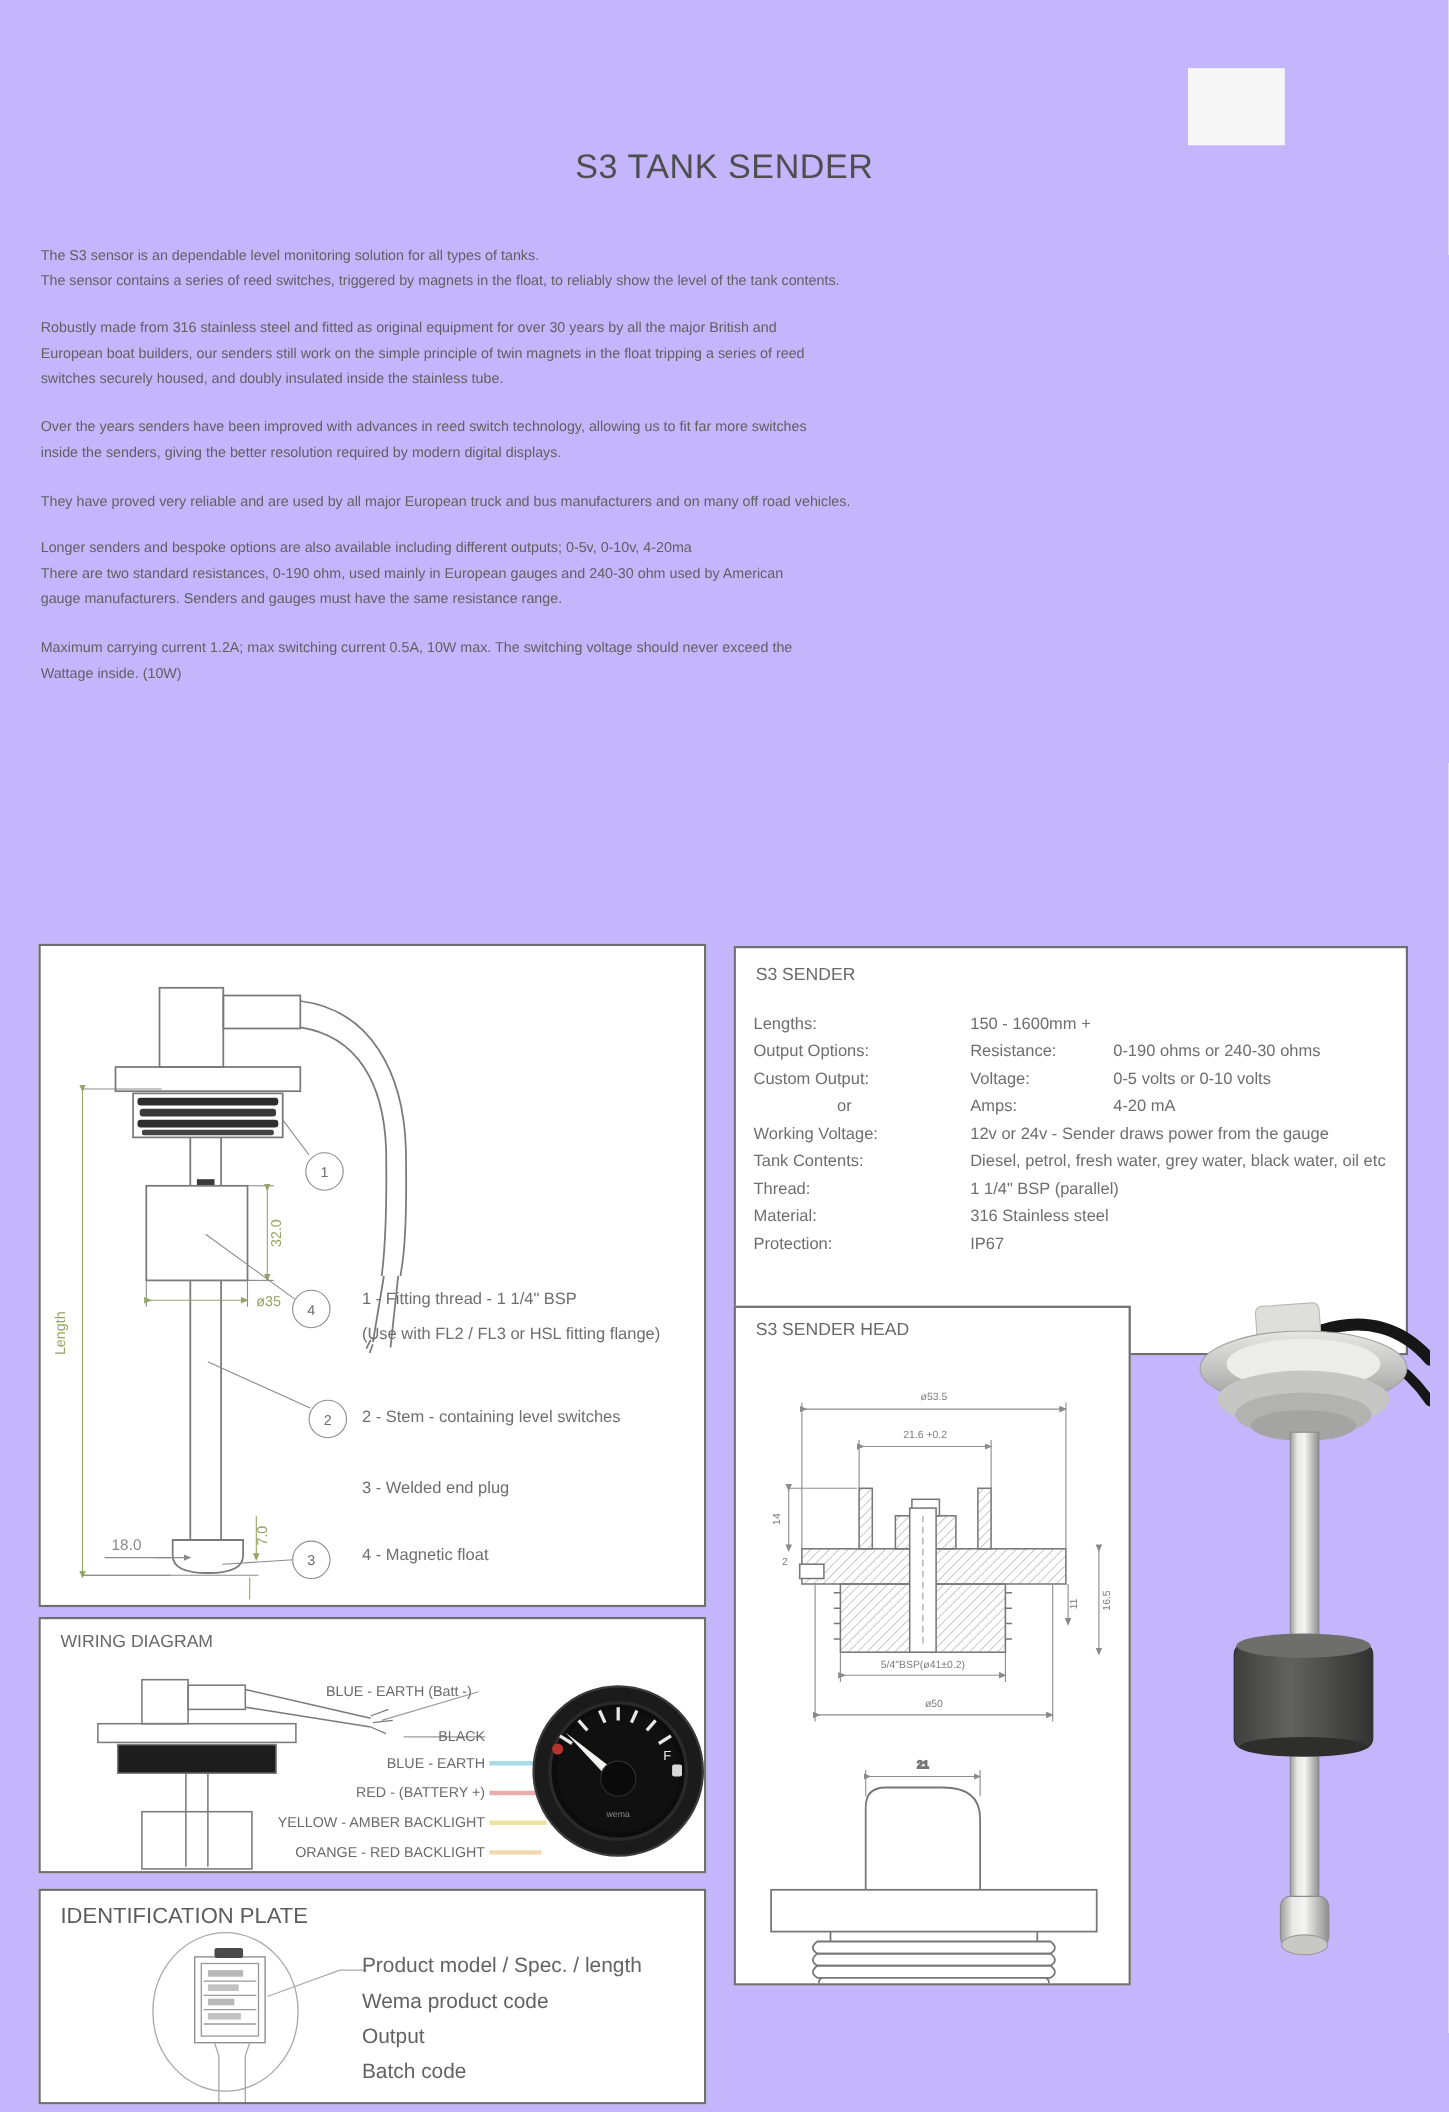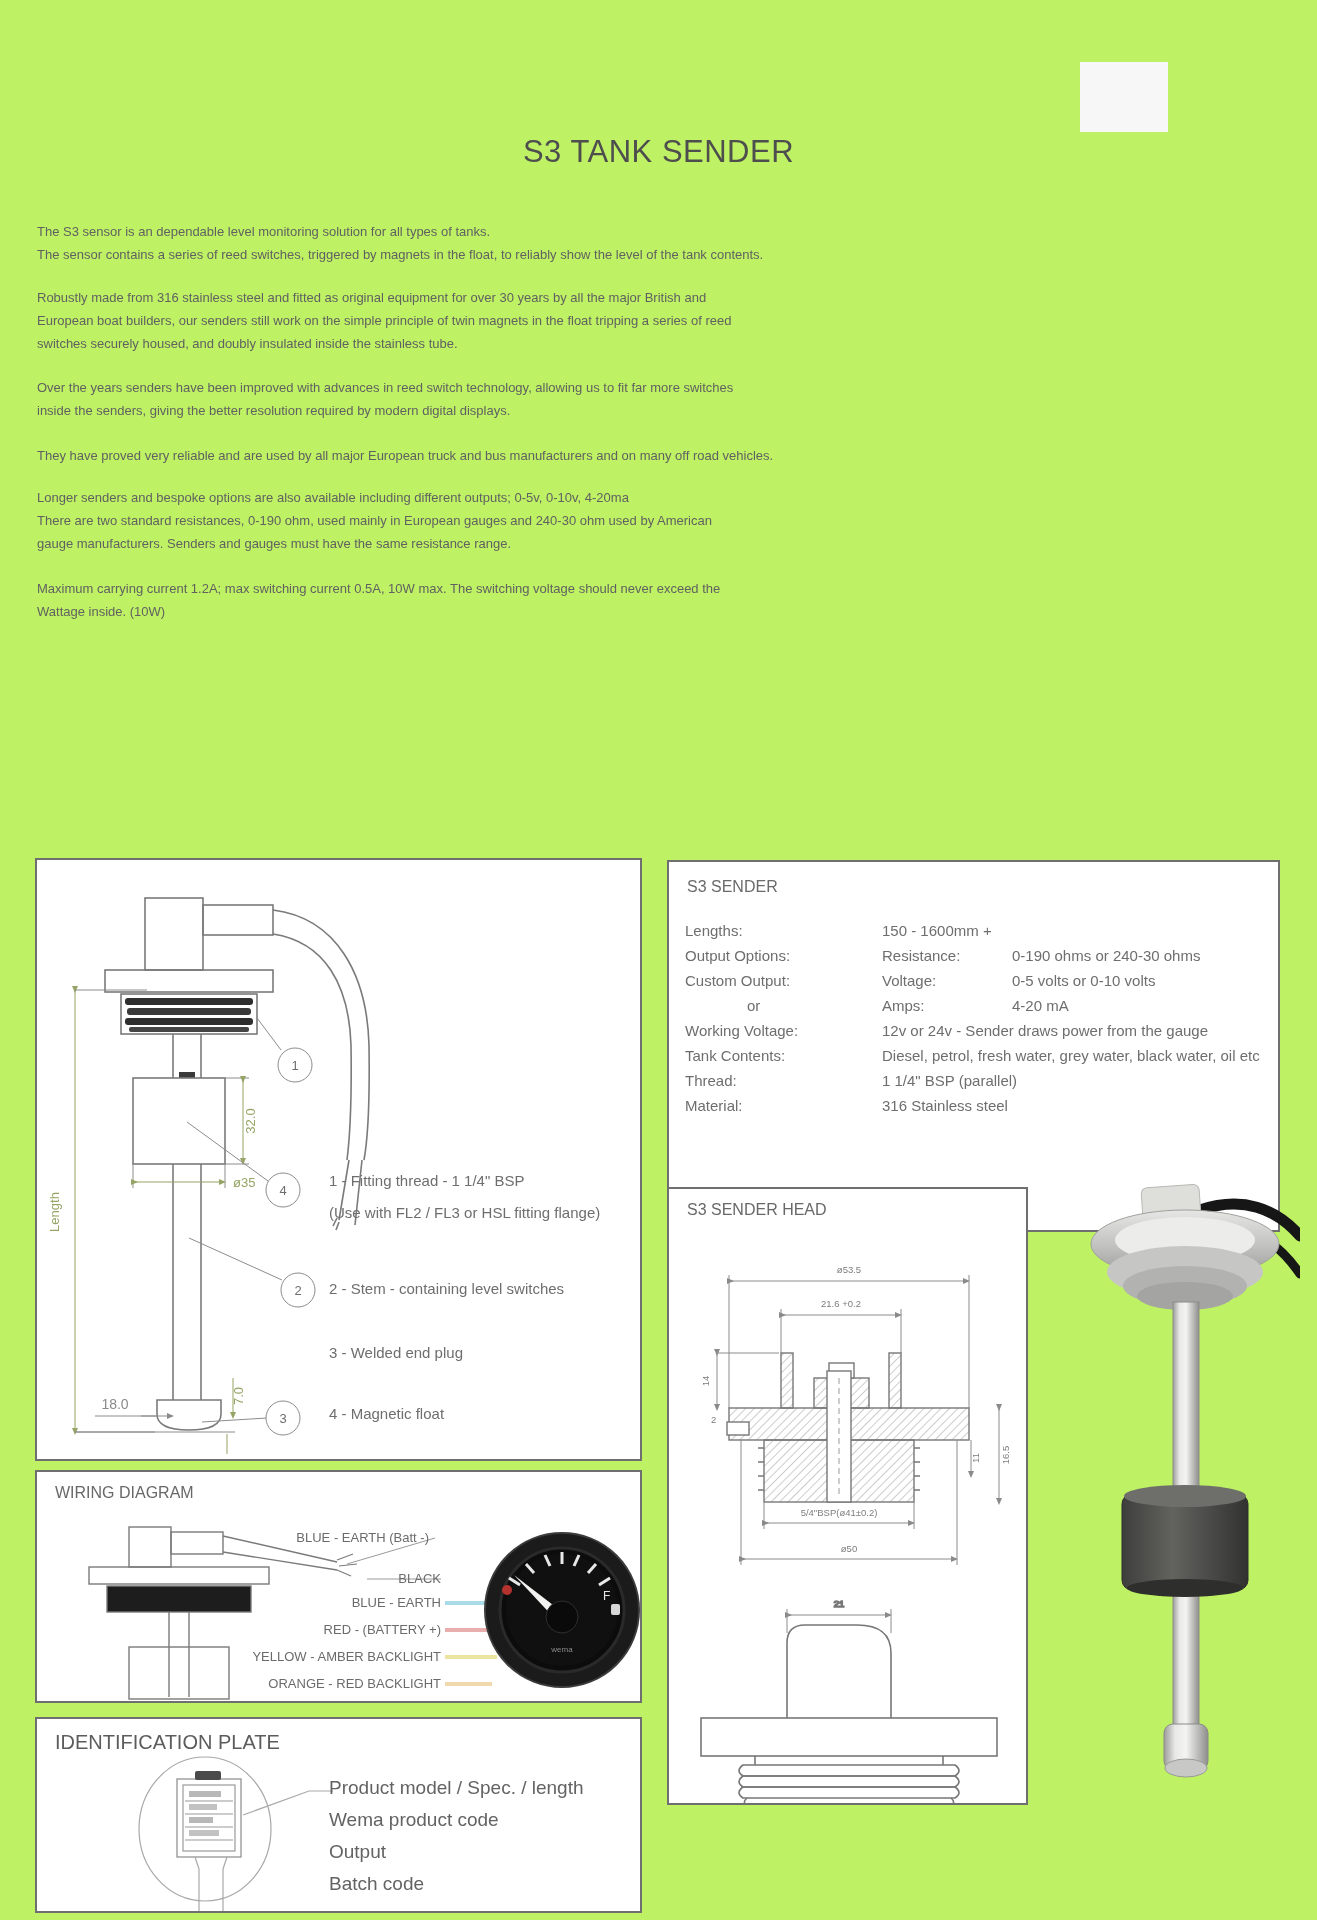--- a/index.html
+++ b/index.html
@@ -1,37 +1,37 @@
 <!DOCTYPE html>
 <html style="--dim: #96a465;"><head>
 <meta charset="utf-8">
 <style>
   html,body{margin:0;padding:0;background:#ffffff;}
-  .page{position:relative;width:1317px;height:1920px;background:#bef264;overflow:hidden;
+  .page{position:relative;width:1317px;height:1920px;background:#c4b5fd;overflow:hidden;
         font-family:"Liberation Sans", sans-serif;color:#5f5f5f;}
   .watermark{position:absolute;left:1080px;top:62px;width:88px;height:70px;background:#f7f7f7;}
   .title{position:absolute;left:0;top:134px;width:1317px;text-align:center;
          font-size:31px;letter-spacing:.5px;color:#4e4e4e;font-weight:400;}
   .para{position:absolute;left:37px;width:1250px;font-size:13px;line-height:23px;
         white-space:pre-line;color:#616161;margin-top:24px;}
   .p0{top:196px}.p1{top:262px}.p2{top:352px}.p3{top:420px}.p4{top:462px}.p5{top:553px}
   .box{position:absolute;border:2px solid #6f6f6f;background:#fff;box-sizing:border-box;}
   .left-box{left:35px;top:858px;width:607px;height:603px;}
   .spec-box{left:667px;top:860px;width:613px;height:372px;}
   .head-box{left:667px;top:1187px;width:361px;height:618px;}
   .wiring-box{left:35px;top:1470px;width:607px;height:233px;}
   .id-box{left:35px;top:1717px;width:607px;height:196px;}
   .box-title{position:absolute;left:18px;top:12px;font-size:16px;color:#686868;}
   .spec-title{position:absolute;left:18px;top:16px;font-size:16px;color:#6a6a6a;}
   .spec-rows{position:absolute;left:0;top:60px;width:100%;}
   .spec-row{position:relative;height:25px;font-size:15px;color:#6e6e6e;}
   .spec-row .lab{position:absolute;left:16px;white-space:nowrap;}
   .spec-row .sub{position:absolute;left:213px;white-space:nowrap;}
   .spec-row .val{position:absolute;left:343px;white-space:nowrap;}
-  .spec-row.or-row .lab{left:78px;}
+  .spec-row.or-row .lab{left:92px;}
   .callout-text{position:absolute;font-size:15px;color:#6e6e6e;white-space:nowrap;}
   .id-item{position:absolute;left:292px;font-size:19px;color:#636363;white-space:nowrap;}
   svg{position:absolute;left:0;top:0;}
   svg text{font-family:"Liberation Sans", sans-serif;}
   .dim-t{fill:var(--dim,#96a465);font-size:13px;}
   .dim-g{stroke:var(--dim,#96a465);stroke-width:1;}
   .sk{stroke:#7a7a7a;fill:none;stroke-width:1.6;}
   .skt{stroke:#8c8c8c;fill:none;stroke-width:1;}
   .hd-dim{fill:#7d7d7d;font-size:9.5px;}
 </style>
@@ -187,20 +187,25 @@
           <span class="val"></span>
         </div>
       <div class="spec-row">
           <span class="lab">Thread:</span>
           <span class="sub">1 1/4" BSP (parallel)</span>
           <span class="val"></span>
         </div>
       <div class="spec-row">
           <span class="lab">Material:</span>
           <span class="sub">316 Stainless steel</span>
+          <span class="val"></span>
+        </div>
+      <div class="spec-row">
+          <span class="lab">Protection:</span>
+          <span class="sub">IP67</span>
           <span class="val"></span>
         </div>
     </div>
   </div>
 
   <div class="box head-box">
     <div class="box-title">S3 SENDER HEAD</div>
     <svg width="357" height="590" viewBox="0 0 357 590" style="top:24px">
       <defs>
         <pattern id="hh" width="6" height="6" patternUnits="userSpaceOnUse" patternTransform="rotate(45)">

